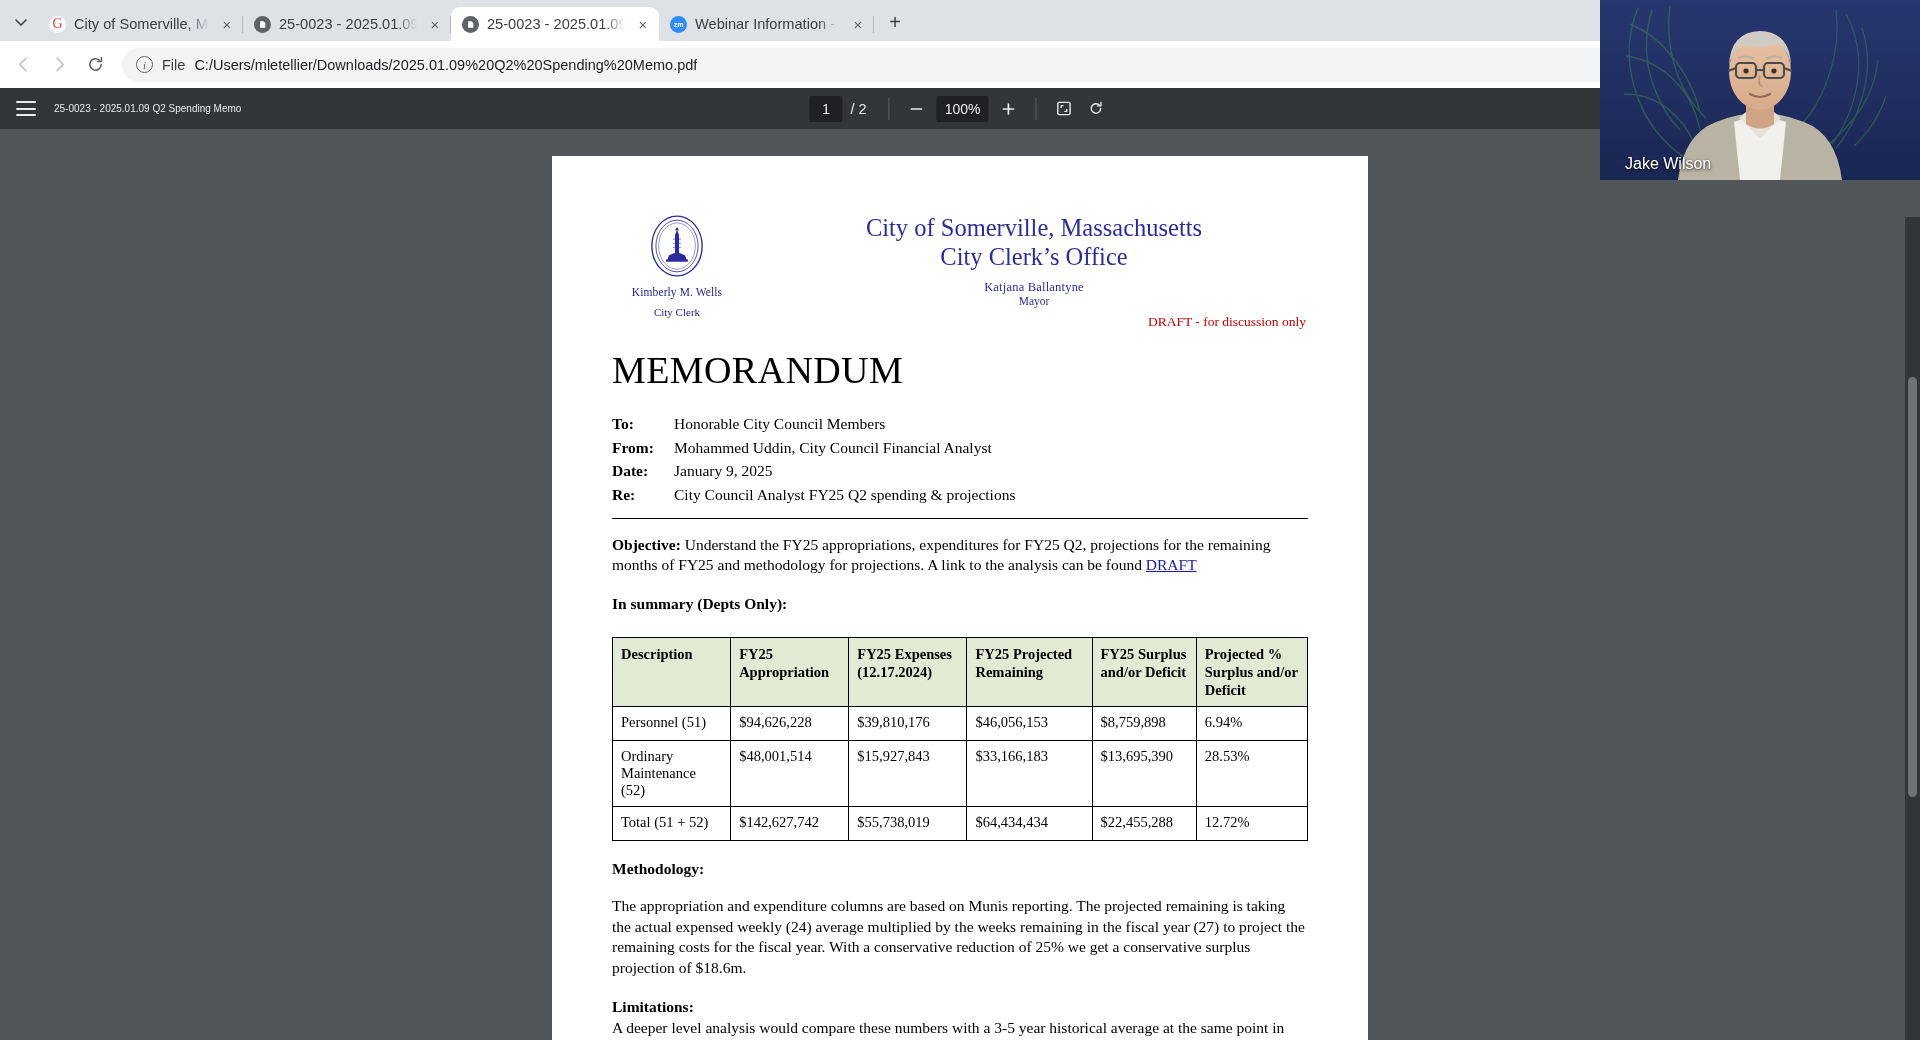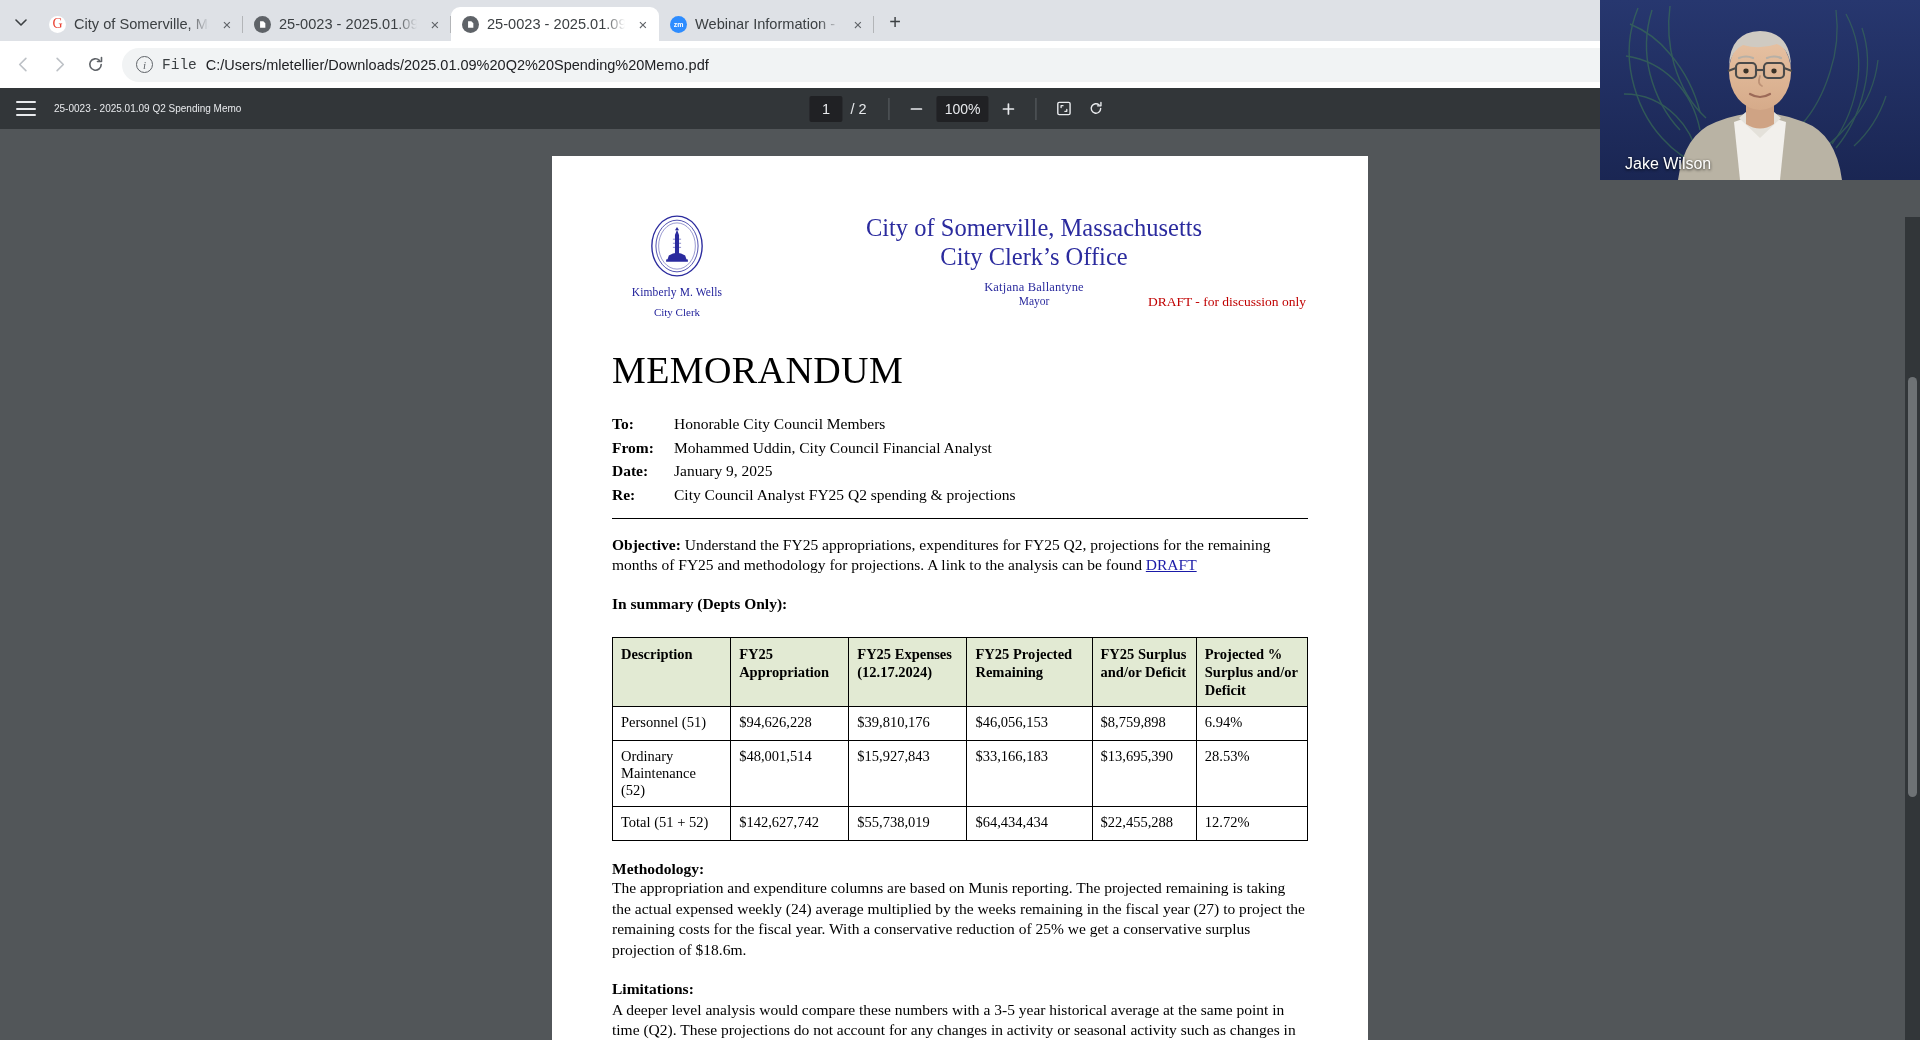--- a/index.html
+++ b/index.html
@@ -139,21 +139,20 @@
     font-size: 11px;
     font-family: "Liberation Serif", serif;
     color: #5f6368;
     flex: none;
     font-style: italic;
   }
   .omni-label {
     font-size: 14.5px;
     color: #3c4043;
     flex: none;
-    font-family: Liberation Mono, monospace;
   }
   .omni-url {
     font-size: 14.5px;
     color: #202124;
     white-space: nowrap;
     overflow: hidden;
   }
 
   
   .pdf-area {
@@ -294,21 +293,21 @@
     letter-spacing: .2px;
   }
   .lh-mayor-role {
     font-size: 11.5px;
     color: #2b2b9e;
     font-family: "Liberation Serif", serif;
   }
   .draft-note {
     position: absolute;
     right: 2px;
-    top: 92px;
+    top: 112px;
     color: #c00000;
     font-size: 13.5px;
     font-family: "Liberation Serif", serif;
   }
 
   .memo-head {
     font-size: 38px;
     font-family: "Liberation Serif", serif;
     margin-top: 30px;
     letter-spacing: .4px;
@@ -590,21 +589,21 @@
             <td>$142,627,742</td>
             <td>$55,738,019</td>
             <td>$64,434,434</td>
             <td>$22,455,288</td>
             <td>12.72%</td>
           </tr>
         </tbody>
       </table>
 
       <div class="sec-head">Methodology:</div>
-      <p class="body-p" style="margin-top:0">The appropriation and expenditure columns are based on Munis reporting. The projected remaining is taking the actual expensed weekly (24) average multiplied by the weeks remaining in the fiscal year (27) to project the remaining costs for the fiscal year. With a conservative reduction of 25% we get a conservative surplus projection of $18.6m.</p>
+      <p class="body-p" style="margin-top:18px">The appropriation and expenditure columns are based on Munis reporting. The projected remaining is taking the actual expensed weekly (24) average multiplied by the weeks remaining in the fiscal year (27) to project the remaining costs for the fiscal year. With a conservative reduction of 25% we get a conservative surplus projection of $18.6m.</p>
 
       <div class="sec-head">Limitations:</div>
       <p class="body-p" style="margin-top:2px">A deeper level analysis would compare these numbers with a 3-5 year historical average at the same point in time (Q2). These projections do not account for any changes in activity or seasonal activity such as changes in hiring pattern, retirement buyouts, stipends, etc. and invoice processing by departments which is why I added 25% to be conservative.</p>
 
     </div>
   </div>
 
   <div class="scrollbar">
     <div class="scroll-thumb"></div>
   </div>

